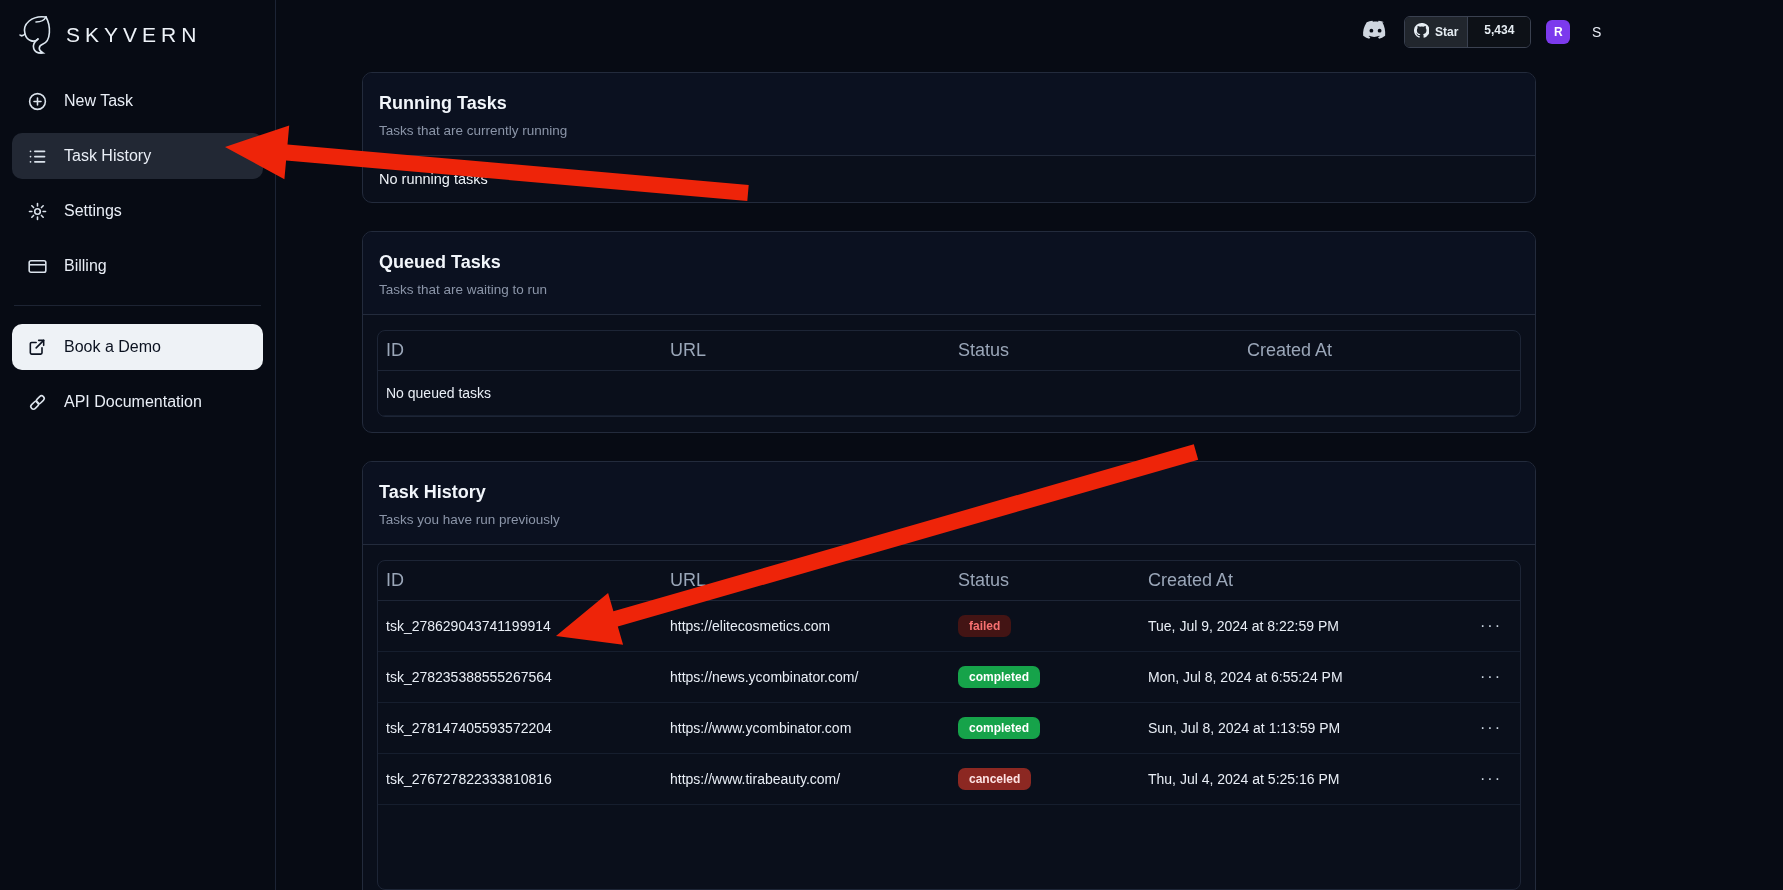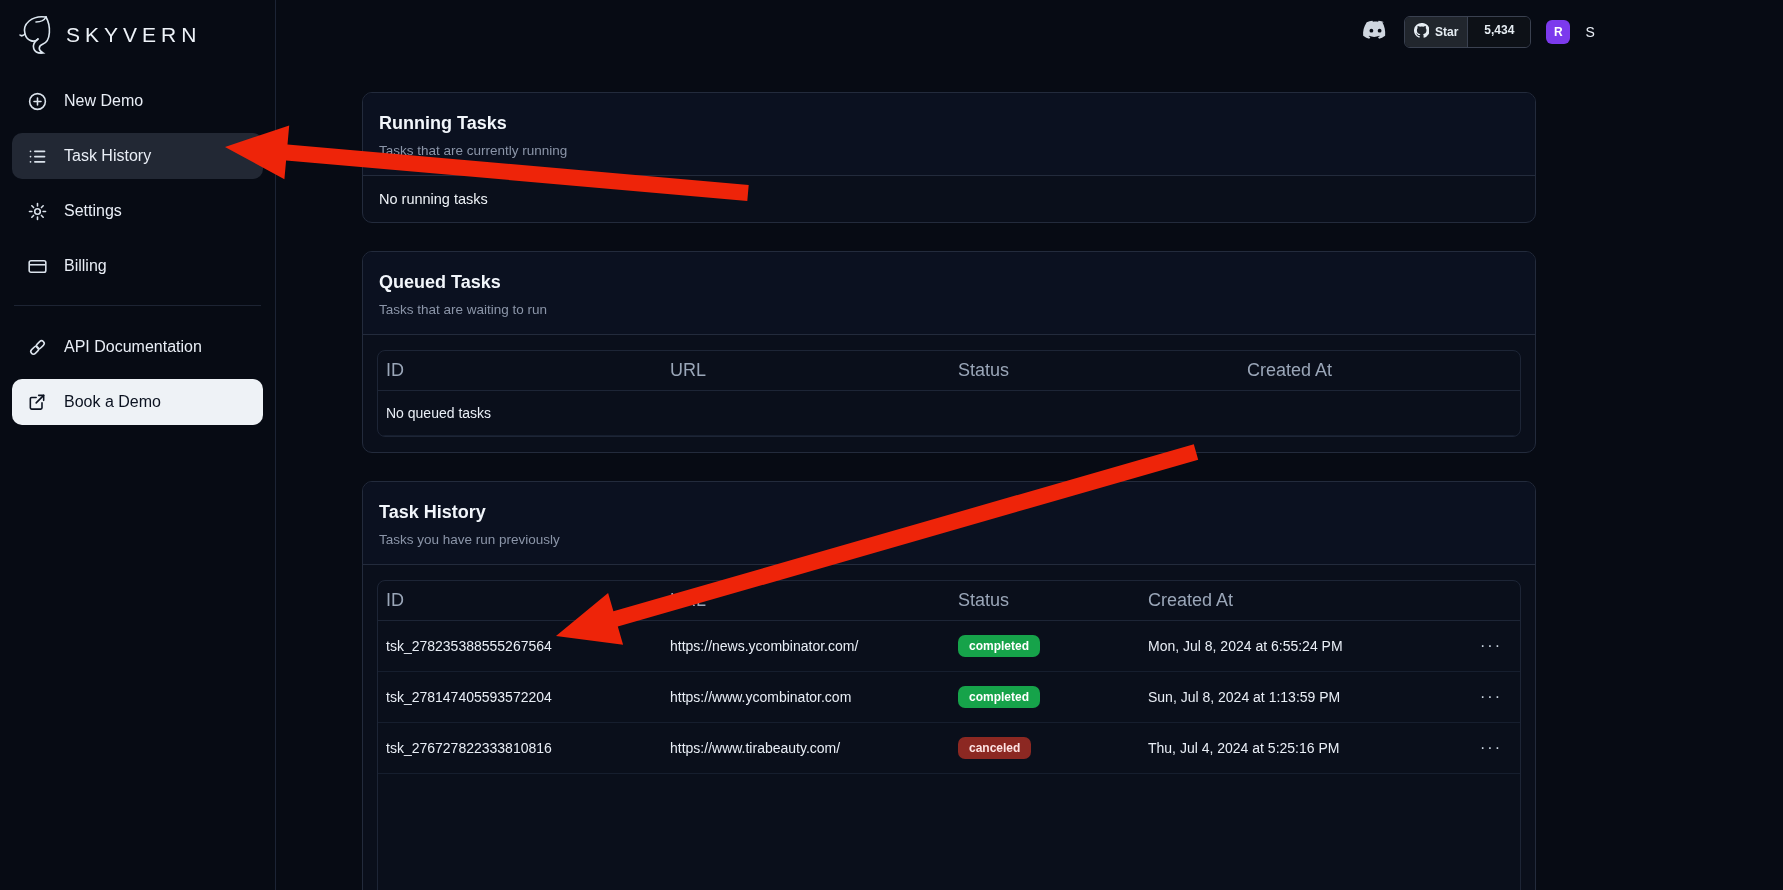--- a/index.html
+++ b/index.html
@@ -22,38 +22,38 @@
     padding:12px 14px; border-radius:10px; font-size:16px;
     color:#e9eef6; cursor:pointer; margin-bottom:9px;
   }
   .nav-item.active { background:#222834; }
   .nav-item.demo { background:#eef2f6; color:#0b1220; font-weight:500; }
   .nav-item.demo .icon { color:#0b1220; }
   .nav-sep { border-top:1px solid #1d2433; margin:16px 2px 18px 2px; }
   .icon { width:22px; height:22px; display:inline-flex; align-items:center; justify-content:center; color:#dbe3ec; flex:0 0 22px; }
 
   
-  .topbar { position:absolute; top:16px; left:1362px; display:flex; align-items:center; gap:15px; }
+  .topbar { position:absolute; top:16px; left:1362px; display:flex; align-items:center; gap:15px;text-align:right; }
   .discord-btn { background:none; border:none; cursor:pointer; display:flex; }
   .gh { display:flex; border:1px solid #3a4150; border-radius:6px; overflow:hidden;
         font-size:12px; font-weight:bold; color:#e6edf3; cursor:pointer; }
   .gh-left { background:#21262d; padding:6px 9px; display:flex; gap:6px; align-items:center; }
   .gh-right { background:#0d1117; padding:6px 16px; border-left:1px solid #3a4150; }
   .avatar {
     width:24px; height:24px; border-radius:6px; background:#7c3aed; color:#fff;
     display:flex; align-items:center; justify-content:center;
     font-size:12px; font-weight:bold; cursor:pointer;
   }
   .account-clip { width:16px; overflow:hidden; white-space:nowrap; font-size:14px; color:#e9eef6; }
 
   
   .main { position:absolute; left:362px; top:72px; width:1174px; }
   .card {
     border:1px solid #232b3c; border-radius:10px; background:#0a0f1b;
-    margin-bottom:28px; overflow:hidden;margin-top:20px;
+    margin-bottom:28px; overflow:hidden;
   }
   .card-header { padding:20px 16px 17px 16px; border-bottom:1px solid #232b3c; background:#0b1120; }
   .card-title { font-size:18px; font-weight:bold; color:#f2f6fb; }
   .card-sub { font-size:13.5px; color:#8b95a8; margin-top:9px; }
   .card-plainbody { padding:15px 16px; font-size:14.5px; color:#eef2f7; }
   .card-body { padding:15px 14px; }
   .table-wrap { border:1px solid #1d2536; border-radius:8px; overflow:hidden; }
   table { width:100%; border-collapse:collapse; font-size:14px; }
   th {
     text-align:left; color:#9aa6b8; font-weight:400;
@@ -99,21 +99,21 @@
     <span class="logo-name">SKYVERN</span>
   </div>
 
   <div class="nav-item">
     <span class="icon">
       <svg viewBox="0 0 24 24" width="21" height="21" fill="none" stroke="currentColor" stroke-width="1.8" stroke-linecap="round">
         <circle cx="12" cy="12" r="9"></circle>
           <path d="M12 8v8 M8 12h8"></path>
       </svg>
     </span>
-    <span>New Demo</span>
+    <span>New Task</span>
   </div>
 
   <div class="nav-item active">
     <span class="icon">
       <svg viewBox="0 0 24 24" width="21" height="21" fill="none" stroke="currentColor" stroke-width="2" stroke-linecap="round">
         <path d="M9 6h11 M9 12h11 M9 18h11"></path>
         <path d="M4 6h0.01 M4 12h0.01 M4 18h0.01"></path>
       </svg>
     </span>
     <span>Task History</span>
@@ -133,42 +133,42 @@
     <span class="icon">
       <svg viewBox="0 0 24 24" width="21" height="21" fill="none" stroke="currentColor" stroke-width="1.8">
         <rect x="2.5" y="5.5" width="19" height="13" rx="2"></rect>
           <path d="M2.5 10h19"></path>
       </svg>
     </span>
     <span>Billing</span>
   </div>
 
   <div class="nav-sep"></div>
+
+  <div class="nav-item demo">
+    <span class="icon">
+      <svg viewBox="0 0 24 24" width="20" height="20" fill="none" stroke="currentColor" stroke-width="1.9" stroke-linecap="round" stroke-linejoin="round">
+        <path d="M14 4h6v6"></path>
+          <path d="M20 4l-9 9"></path>
+        <path d="M18 13v6a1.5 1.5 0 0 1-1.5 1.5h-11A1.5 1.5 0 0 1 4 19V8a1.5 1.5 0 0 1 1.5-1.5H11"></path>
+      </svg>
+    </span>
+    <span>Book a Demo</span>
+  </div>
 
   <div class="nav-item">
     <span class="icon">
       <svg viewBox="0 0 24 24" width="21" height="21" fill="none" stroke="currentColor" stroke-width="1.8">
         <g transform="rotate(-45 12 12)">
           <rect x="2.5" y="9" width="10" height="6" rx="3"></rect>
           <rect x="11.5" y="9" width="10" height="6" rx="3"></rect>
         </g>
       </svg>
     </span>
     <span>API Documentation</span>
-  </div>
-
-  <div class="nav-item demo">
-    <span class="icon">
-      <svg viewBox="0 0 24 24" width="20" height="20" fill="none" stroke="currentColor" stroke-width="1.9" stroke-linecap="round" stroke-linejoin="round">
-        <path d="M14 4h6v6"></path>
-          <path d="M20 4l-9 9"></path>
-        <path d="M18 13v6a1.5 1.5 0 0 1-1.5 1.5h-11A1.5 1.5 0 0 1 4 19V8a1.5 1.5 0 0 1 1.5-1.5H11"></path>
-      </svg>
-    </span>
-    <span>Book a Demo</span>
   </div>
 </aside>
 
 <div class="topbar">
   <button class="discord-btn">
     <span>
       <svg viewBox="0 0 28 22" width="27" height="21" fill="#cfd6df">
         <path d="M23.2 2.4C21.3 1.5 19.3 1 17.2 0.8l-0.5 1c-1.9-0.3-3.6-0.3-5.4 0l-0.5-1C8.7 1 6.7 1.5 4.8 2.4 1.6 7.2 0.7 11.9 1.1 16.5c2.2 1.6 4.3 2.6 6.4 3.2l1.1-1.8c-0.6-0.2-1.2-0.5-1.8-0.9l0.4-0.4c3.5 1.6 7.3 1.6 10.8 0l0.4 0.4c-0.6 0.4-1.2 0.7-1.8 0.9l1.1 1.8c2.1-0.6 4.2-1.6 6.4-3.2 0.5-5.4-0.7-10-2.9-14.1z"></path>
         <circle cx="9.7" cy="11.2" r="2" fill="#070b14"></circle>
         <circle cx="18.3" cy="11.2" r="2" fill="#070b14"></circle>
@@ -253,20 +253,27 @@
             <tr>
               <th>ID</th>
               <th>URL</th>
               <th>Status</th>
               <th>Created At</th>
               <th></th>
             </tr>
           </thead>
           <tbody>
             <tr class="task-row">
+              <td>tsk_278629043741199914</td>
+              <td>https://elitecosmetics.com</td>
+              <td><span class="badge badge-failed">failed</span></td>
+              <td>Tue, Jul 9, 2024 at 8:22:59 PM</td>
+              <td><button class="row-menu">···</button></td>
+            </tr>
+            <tr class="task-row">
               <td>tsk_278235388555267564</td>
               <td>https://news.ycombinator.com/</td>
               <td><span class="badge badge-completed">completed</span></td>
               <td>Mon, Jul 8, 2024 at 6:55:24 PM</td>
               <td><button class="row-menu">···</button></td>
             </tr>
             <tr class="task-row">
               <td>tsk_278147405593572204</td>
               <td>https://www.ycombinator.com</td>
               <td><span class="badge badge-completed">completed</span></td>

